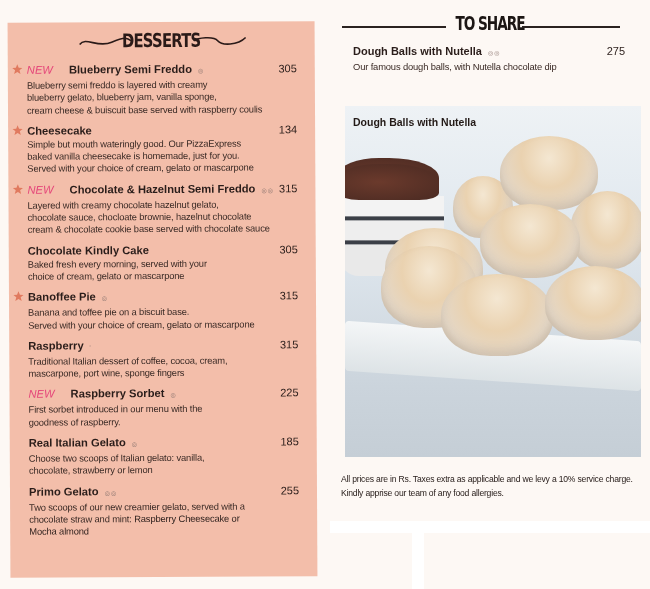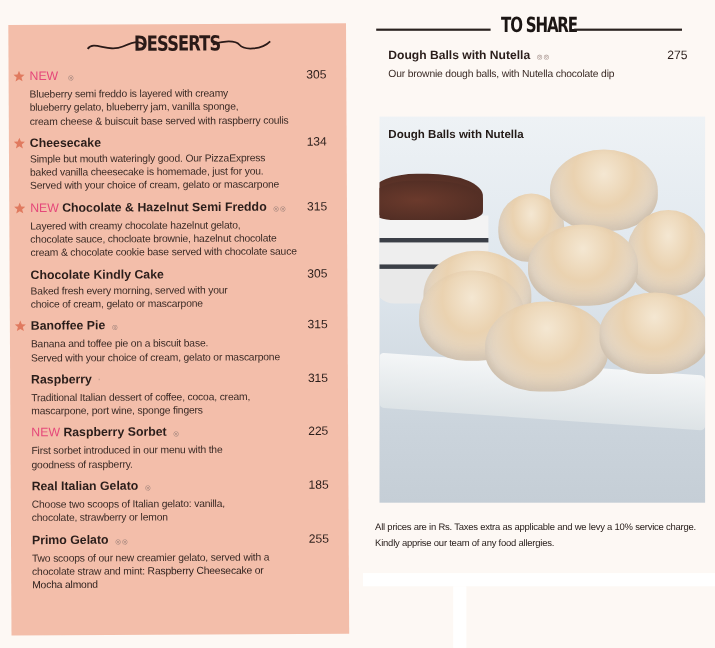--- a/index.html
+++ b/index.html
@@ -51,21 +51,22 @@
     color: #2a1d1a;
   }
   .star {
     position: absolute;
     left: 4px; top: 1px;
     width: 11px; height: 11px;
   }
   .new {
     color: #e5487a;
     font-weight: normal;
-    margin-right: 3px;
+    margin-right: 16px;
+    font-style: italic;
   }
   .veg {
     display: inline-block;
     margin-left: 6px;
     font-size: 6px;
     color: #8f7872;
     font-weight: normal;
     letter-spacing: 1px;
   }
   .price {
@@ -165,20 +166,21 @@
   </svg>
 
   <div class="items">
 
     <div class="item">
       <svg class="star" viewBox="0 0 10 10">
           <polygon points="5,0.5 6.3,3.6 9.6,3.8 7,6 7.9,9.3 5,7.5 2.1,9.3 3,6 0.4,3.8 3.7,3.6" fill="#e07a5f"></polygon>
         </svg>
       <div class="item-head">
         <span class="new">NEW</span>
+        <span>Blueberry Semi Freddo</span>
         <span class="veg">◎</span>
         <span class="price">305</span>
       </div>
       <div class="desc">
         <div>Blueberry semi freddo is layered with creamy</div>
         <div>blueberry gelato, blueberry jam, vanilla sponge,</div>
         <div>cream cheese &amp; buiscuit base served with raspberry coulis</div>
       </div>
     </div>
 
@@ -296,21 +298,21 @@
   <div class="share-line" style="left:12px;width:104px;"></div>
   <div class="share-title">TO SHARE</div>
   <div class="share-line" style="left:192px;width:98px;"></div>
 
   <div class="share-item">
     <div class="item-head">
       <span>Dough Balls with Nutella</span>
       <span class="veg">◎◎</span>
       <span class="price">275</span>
     </div>
-    <div class="desc">Our brownie dough balls, with Nutella chocolate dip</div>
+    <div class="desc">Our famous dough balls, with Nutella chocolate dip</div>
   </div>
 
   <div class="photo">
     <div class="nutella"></div>
     <div class="bowl" style="top:90px;height:80px;"></div>
     <div class="nutella" style="top:58px;height:36px;"></div>
     <div class="plate"></div>
     <div class="ball" style="left:108px;top:70px;width:60px;height:62px;"></div>
     <div class="ball" style="left:155px;top:30px;width:98px;height:74px;"></div>
     <div class="ball" style="left:225px;top:85px;width:75px;height:78px;"></div>

